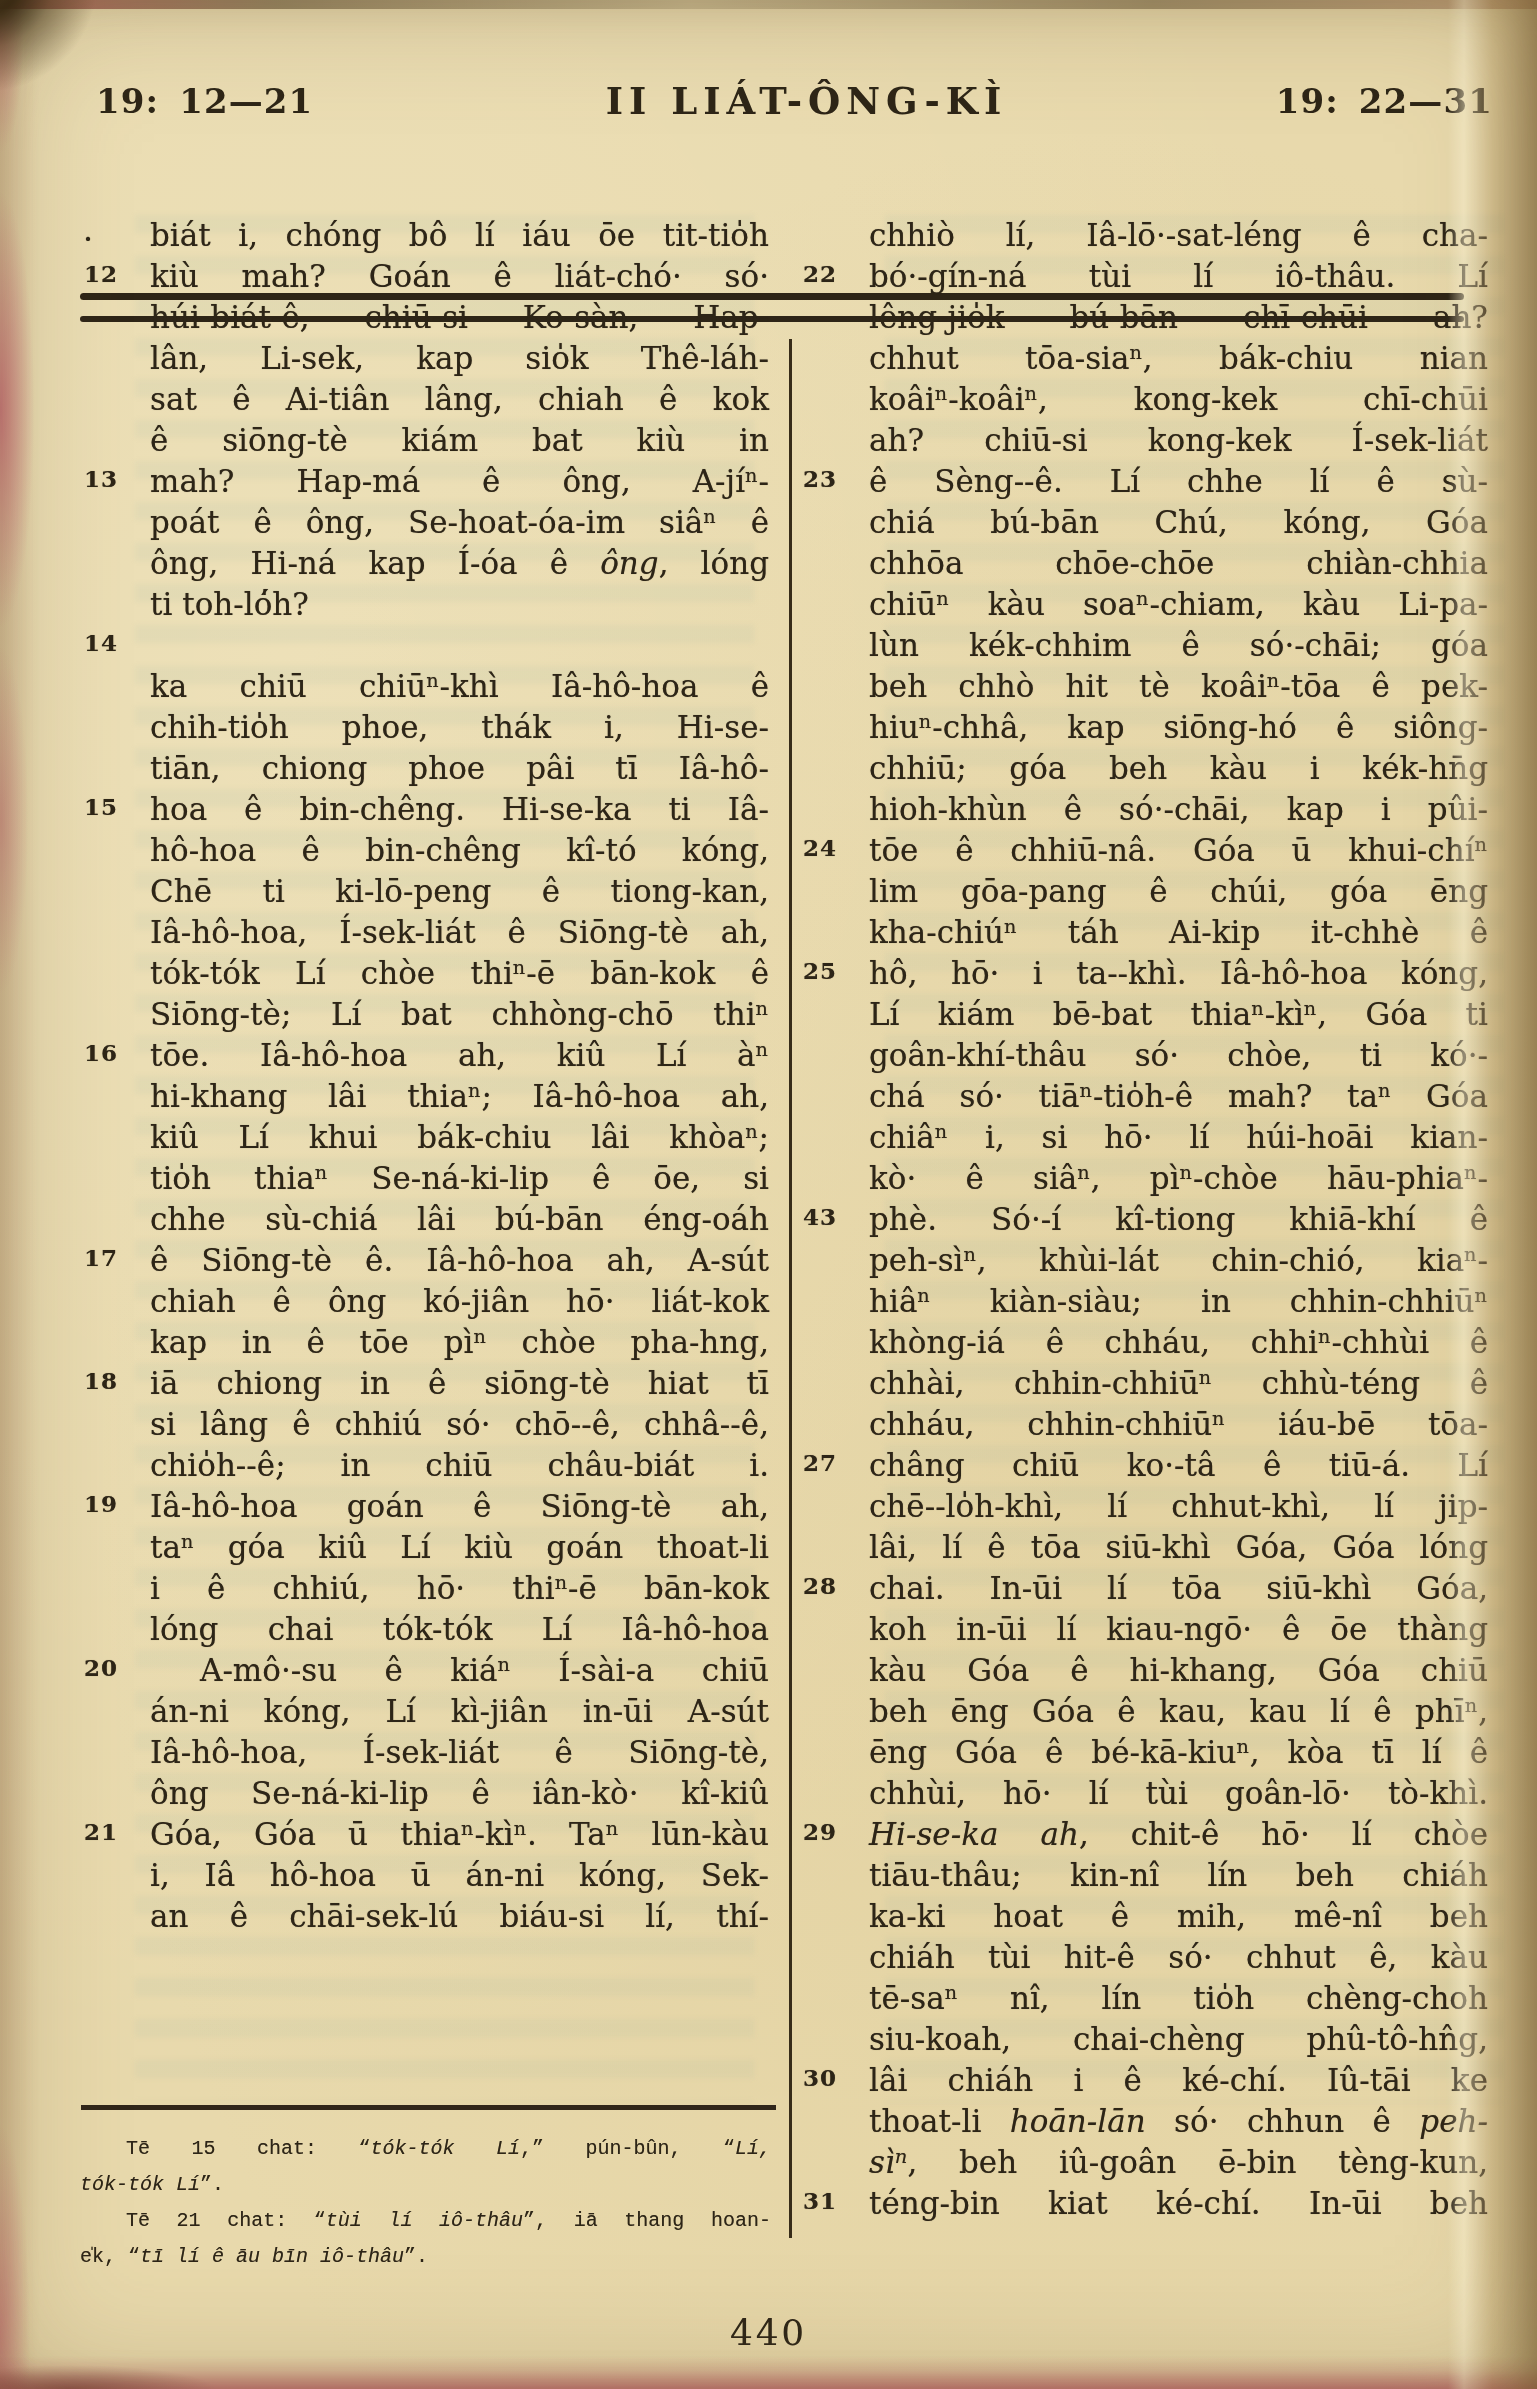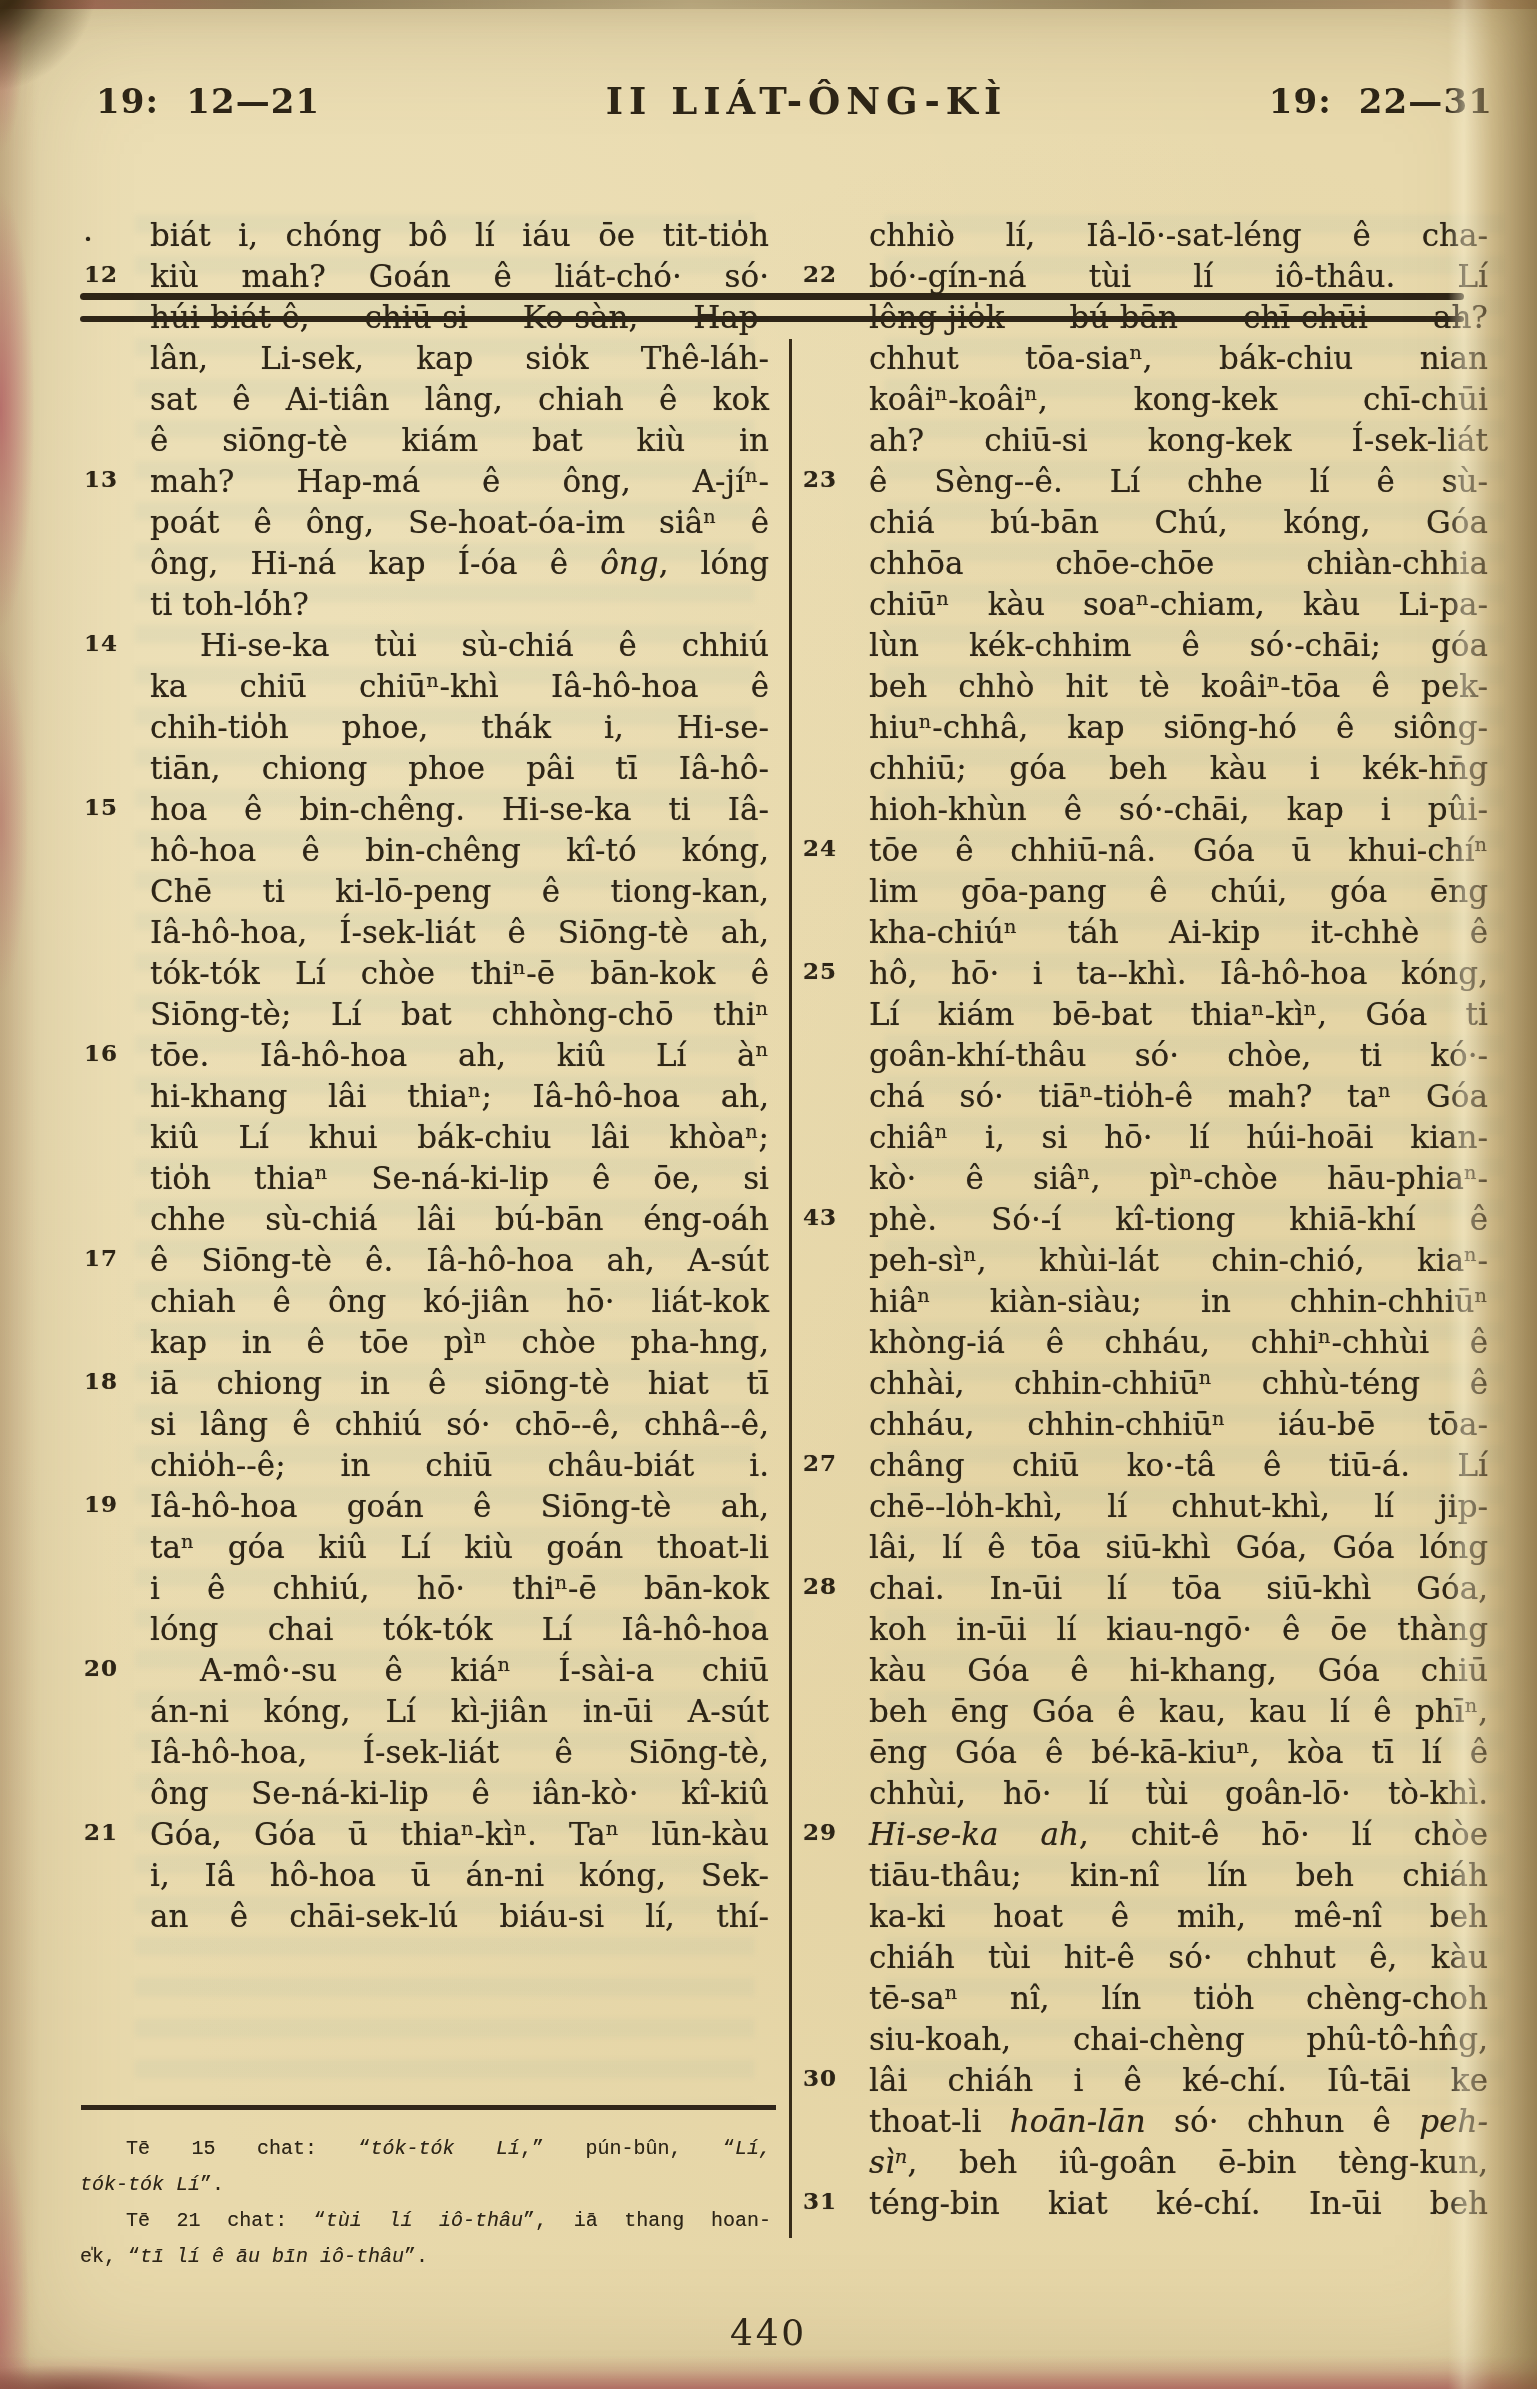--- a/index.html
+++ b/index.html
@@ -31,21 +31,21 @@
     radial-gradient(circle at -13.5px -19px, rgba(30,22,8,.95) 33px, rgba(60,45,22,.5) 67px, transparent 111px);}
   .gutter{position:absolute;right:0;top:0;width:89px;height:2389px;z-index:5;pointer-events:none;background:
     linear-gradient(to right, transparent, rgba(255,246,214,.5) 18%, rgba(160,128,70,.28) 50%, rgba(118,90,46,.55) 100%);}
   .ghost{position:absolute;top:215px;width:619px;height:1888px;z-index:1;pointer-events:none;
     background:repeating-linear-gradient(rgba(140,175,160,.09) 0 18.3px, transparent 18.3px 41px);filter:blur(2.7px);}
   .ghost-l{left:135px}.ghost-r{left:885px}
   
   .header-side{position:absolute;top:81px;font-size:34px;font-weight:700;letter-spacing:1.1px;z-index:2;}
   .header-left{left:96px}
   .header-right{right:44px}
-  .chsp{margin-right:27px}
+  .chsp{margin-right:20px}
   .header-title{position:absolute;top:79px;left:38px;width:1537px;text-align:center;
     font-size:37px;font-weight:700;letter-spacing:6px;z-index:2;}
   .rule{position:absolute;background:#2e2517;border-radius:3.8px;z-index:2;}
   .rule1{left:80px;top:293px;width:1384px;height:7px}
   .rule2{left:80px;top:316px;width:1384px;height:6px}
   .divider{position:absolute;left:789px;top:339px;width:2.7px;height:1899px;background:#372c19;z-index:2;}
   
   .col{position:absolute;top:215px;width:619px;font-size:31px;line-height:41px;z-index:2;
     text-shadow:0 0 0.7px rgba(46,37,23,.55);}
   .col-left{left:150px}
@@ -89,21 +89,21 @@
       <div class="line"><span class="vnum">.</span><span class="ltext"><span>biát i, chóng bô lí iáu ōe tit-tio̍h</span></span></div>
       <div class="line"><span class="vnum">12</span><span class="ltext"><span>kiù mah?  Goán ê liát-chó· só·</span></span></div>
       <div class="line"><span class="ltext"><span>húi-biát-ê, chiū-si Ko-sàn, Hap-</span></span></div>
       <div class="line"><span class="ltext"><span>lân, Li-sek, kap sio̍k Thê-láh-</span></span></div>
       <div class="line"><span class="ltext"><span>sat ê Ai-tiân lâng, chiah ê kok</span></span></div>
       <div class="line"><span class="ltext"><span>ê siōng-tè kiám bat kiù in</span></span></div>
       <div class="line"><span class="vnum">13</span><span class="ltext"><span>mah?  Hap-má ê ông, A-jíⁿ-</span></span></div>
       <div class="line"><span class="ltext"><span>poát ê ông, Se-hoat-óa-im siâⁿ ê</span></span></div>
       <div class="line"><span class="ltext"><span>ông, Hi-ná kap Í-óa ê </span><i>ông</i><span>, lóng</span></span></div>
       <div class="line last"><span class="ltext"><span>ti toh-ló̍h?</span></span></div>
-      <div class="line ind"><span class="vnum">14</span><span class="ltext"><span>Hi-se-ka tùi sù-chiá ê chhiú</span></span></div>
+      <div class="line ind"><span class="vnum">14</span></div>
       <div class="line"><span class="ltext"><span>ka chiū chiūⁿ-khì Iâ-hô-hoa ê</span></span></div>
       <div class="line"><span class="ltext"><span>chih-tio̍h phoe, thák i, Hi-se-</span></span></div>
       <div class="line"><span class="ltext"><span>tiān, chiong phoe pâi tī Iâ-hô-</span></span></div>
       <div class="line"><span class="vnum">15</span><span class="ltext"><span>hoa ê bin-chêng.  Hi-se-ka ti Iâ-</span></span></div>
       <div class="line"><span class="ltext"><span>hô-hoa ê bin-chêng kî-tó kóng,</span></span></div>
       <div class="line"><span class="ltext"><span>Chē ti ki-lō-peng ê tiong-kan,</span></span></div>
       <div class="line"><span class="ltext"><span>Iâ-hô-hoa, Í-sek-liát ê Siōng-tè ah,</span></span></div>
       <div class="line"><span class="ltext"><span>tók-tók Lí chòe thiⁿ-ē bān-kok ê</span></span></div>
       <div class="line"><span class="ltext"><span>Siōng-tè; Lí bat chhòng-chō thiⁿ</span></span></div>
       <div class="line"><span class="vnum">16</span><span class="ltext"><span>tōe.  Iâ-hô-hoa ah, kiû Lí àⁿ</span></span></div>

